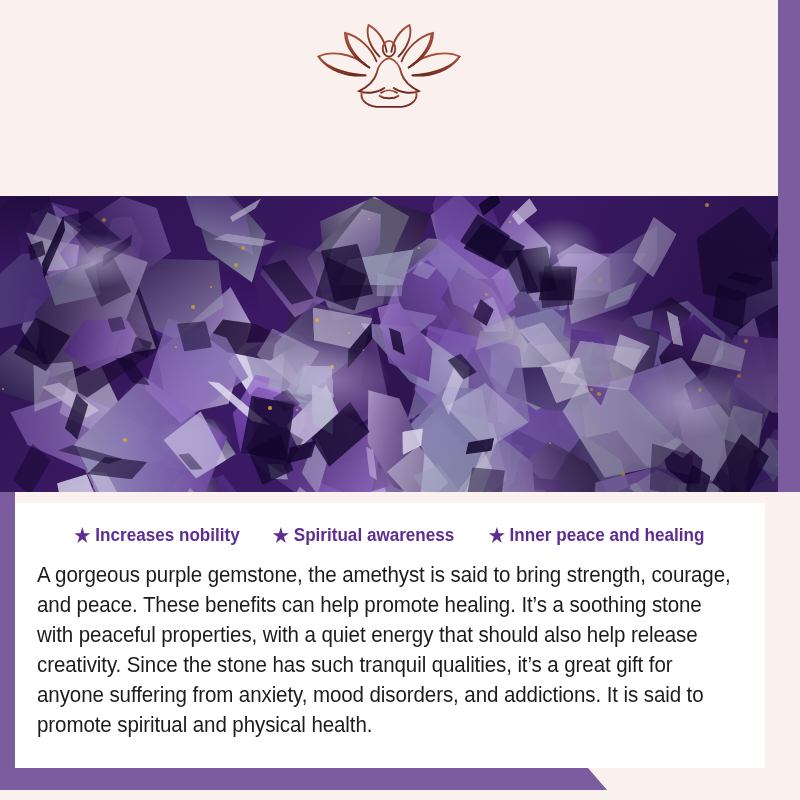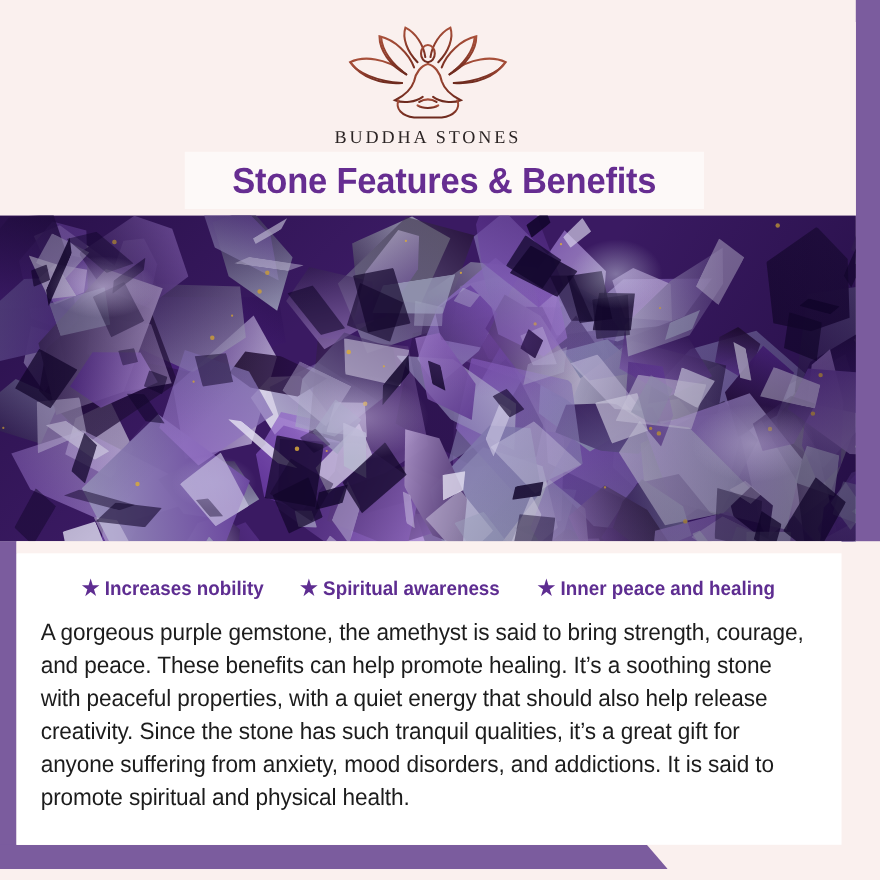--- a/index.html
+++ b/index.html
@@ -169,26 +169,22 @@
 
         <path d="M100 46 C92 48 86 56 84 66 C80 78 70 84 62 88 C72 92 86 90 94 84"></path>
         <path d="M100 46 C108 48 114 56 116 66 C120 78 130 84 138 88 C128 92 114 90 106 84"></path>
 
         <path d="M66 88 C62 98 70 106 84 108 L116 108 C130 106 138 98 134 88"></path>
 
         <path d="M88 94 C94 98 106 98 112 94"></path>
         <path d="M90 90 C96 86 104 86 110 90"></path>
       </g>
     </svg>
-    <div id="brand-name">BUDDHA STONES</div>
   </div>
 
-  <div id="title-band">
-    <div id="page-title">Stone Features &amp; Benefits</div>
-  </div>
 </div>
 
 <div id="hero-image">
   <div id="crystal-facets">
       <div class="crystal" style="left:364px;top:228px;width:113px;height:179px;background:linear-gradient(167deg,#8457bf,#c3c7d8);clip-path:polygon(90.1% 71.6%,51.7% 98.4%,12.3% 78.2%,13.5% 32.3%,26.2% 7.2%,77.7% 16.2%);transform:rotate(95deg);opacity:0.62;"></div>
       <div class="crystal" style="left:96px;top:64px;width:189px;height:79px;background:linear-gradient(45deg,#5b2c96,#2a0f4d);clip-path:polygon(86.4% 69.2%,43.5% 100.3%,7.0% 76.8%,18.5% 8.7%,83.9% 17.3%);transform:rotate(357deg);opacity:0.87;"></div>
       <div class="crystal" style="left:440px;top:276px;width:131px;height:147px;background:linear-gradient(309deg,#2a0f4d,#9a73cb);clip-path:polygon(95.7% 56.4%,55.8% 100.5%,25.1% 81.0%,1.6% 41.0%,40.8% 4.3%,73.0% 17.3%);transform:rotate(45deg);opacity:0.82;"></div>
       <div class="crystal" style="left:633px;top:113px;width:93px;height:104px;background:linear-gradient(248deg,#4a2080,#b292d8);clip-path:polygon(89.5% 62.1%,67.1% 89.8%,12.3% 79.6%,6.3% 31.9%,37.5% 11.1%,83.8% 20.7%);transform:rotate(70deg);opacity:0.91;"></div>
       <div class="crystal" style="left:16px;top:95px;width:47px;height:65px;background:linear-gradient(122deg,#c3c7d8,#6f3fae);clip-path:polygon(92.3% 53.6%,62.5% 100.0%,14.4% 64.0%,17.4% 11.9%,71.5% 15.9%);transform:rotate(9deg);opacity:0.77;"></div>
       <div class="crystal" style="left:688px;top:135px;width:116px;height:88px;background:linear-gradient(58deg,#7a6fa8,#c9b3e4);clip-path:polygon(98.3% 64.8%,49.7% 97.8%,7.7% 63.0%,29.4% 10.7%,67.3% 12.9%);transform:rotate(280deg);opacity:0.86;"></div>

